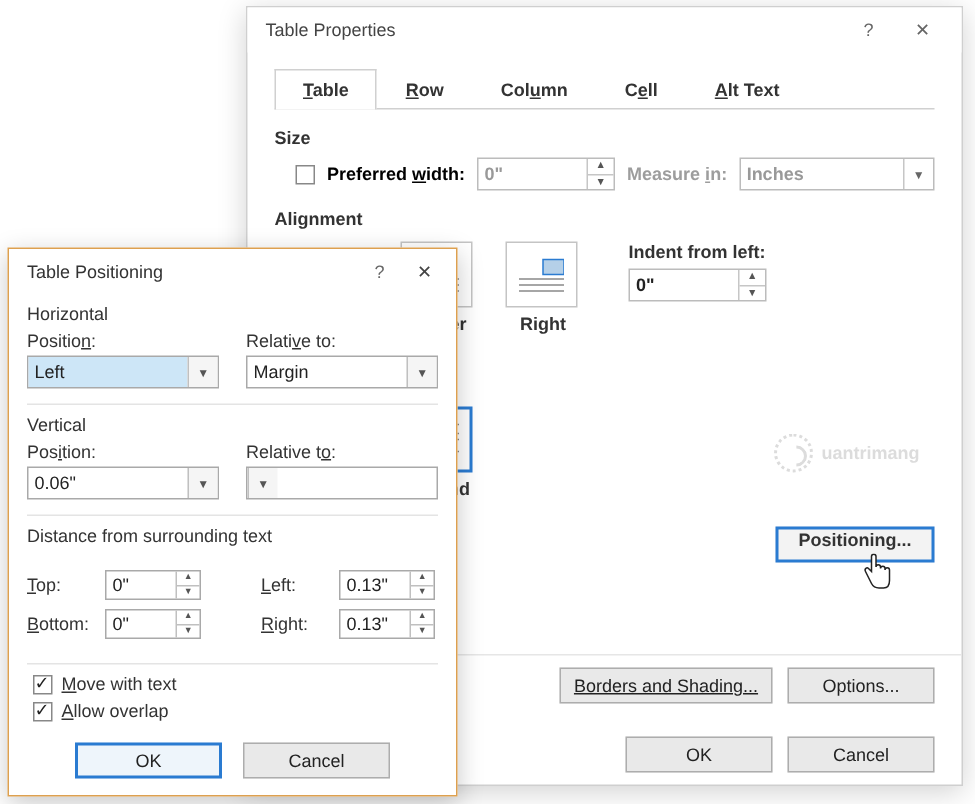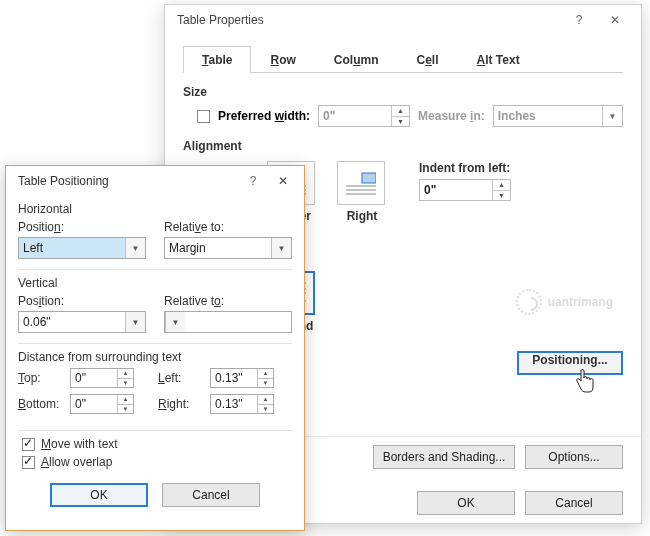--- a/index.html
+++ b/index.html
@@ -42,42 +42,42 @@
   .indent-block { margin-left: 12px; }
   .indent-block .il-lab { color: #333; margin-bottom: 4px; }
 
   .wrap-row { display: flex; gap: 20px; margin: 8px 0 0 14px; align-items: flex-start; }
   .positioning-btn { position: absolute; right: 18px; bottom: 148px; width: 106px; height: 24px; border: 2px solid #2a7bd1; background: #f3f3f3; color: #333; display: flex; align-items: flex-start; justify-content: center; }
   .cursor-hand { position: absolute; right: 44px; bottom: 120px; font-size: 22px; }
 
   .tprop-buttons { position: absolute; left: 0; right: 0; bottom: 46px; padding: 8px 18px; display: flex; justify-content: flex-end; gap: 10px; border-top: 1px solid #e6e6e6; }
   .tprop-okcancel { position: absolute; left: 0; right: 0; bottom: 8px; padding: 6px 18px 0 18px; display: flex; justify-content: flex-end; gap: 10px; }
   .wbtn { min-width: 98px; height: 24px; border: 1px solid #adadad; background: #e9e9e9; display: flex; align-items: center; justify-content: center; color: #222; }
-  .wbtn.wide { min-width: 142px; }
+  .wbtn.wide { min-width: 142px; text-decoration: underline; }
 
   
   .watermark { position: absolute; right: 28px; top: 284px; color: #dcdcdc; font-size: 22px; display: flex; align-items: center; gap: 6px; }
   .watermark .wm-icon { width: 26px; height: 26px; border: 2px dotted #dcdcdc; border-radius: 50%; position: relative; }
   .watermark .wm-icon::after { content: ""; position: absolute; left: 6px; top: 6px; width: 10px; height: 10px; border: 2px solid #dcdcdc; border-left-color: transparent; border-top-color: transparent; border-radius: 50%; transform: rotate(-45deg); }
 
   
   .tpos-window { position: absolute; left: 5px; top: 165px; width: 300px; height: 366px; border: 1px solid #dda04f; background: #fff; box-shadow: 0 4px 16px rgba(0,0,0,0.22); }
   .tpos-titlebar { height: 30px; display: flex; align-items: center; padding: 0 6px 0 12px; color: #333; }
   .tpos-titlebar .spacer { flex: 1; }
   .tpos-body { padding: 4px 12px 10px 12px; }
   .sect-label { color: #333; margin: 2px 0 4px 0; }
   .tworow { display: flex; gap: 18px; }
   .col { flex: 1; }
   .col .lbl { color: #333; margin-bottom: 3px; }
   .combo2 { height: 22px; border: 1px solid #a9a9a9; display: flex; width: 128px; }
   .combo2 .val { flex: 1; padding: 3px 4px; color: #222; }
   .combo2 .val.sel { background: #cde6f7; }
   .combo2 .arrow { width: 20px; border-left: 1px solid #c0c0c0; display: flex; align-items: center; justify-content: center; font-size: 8px; color: #555; background: #f5f5f5; }
 
-  .dist-grid { display: flex; gap: 24px; margin-top: 4px; }
+  .dist-grid { display: flex; gap: 40px; margin-top: 16px; }
   .dist-col .drow { display: flex; align-items: center; gap: 6px; margin-bottom: 6px; }
   .drow .dl { width: 46px; color: #333; }
   .num-small { width: 64px; height: 20px; border: 1px solid #a9a9a9; display: flex; }
   .num-small .v { flex: 1; padding: 2px 4px; color: #222; }
   .num-small .sp { width: 16px; display: flex; flex-direction: column; border-left: 1px solid #c0c0c0; }
   .num-small .sp span { flex: 1; display: flex; align-items: center; justify-content: center; font-size: 6px; color: #555; }
   .num-small .sp span:first-child { border-bottom: 1px solid #c0c0c0; }
 
   .opts-row { margin-top: 4px; }
   .opts-row .orow { display: flex; align-items: center; gap: 6px; margin: 4px 0 4px 4px; color: #333; }

